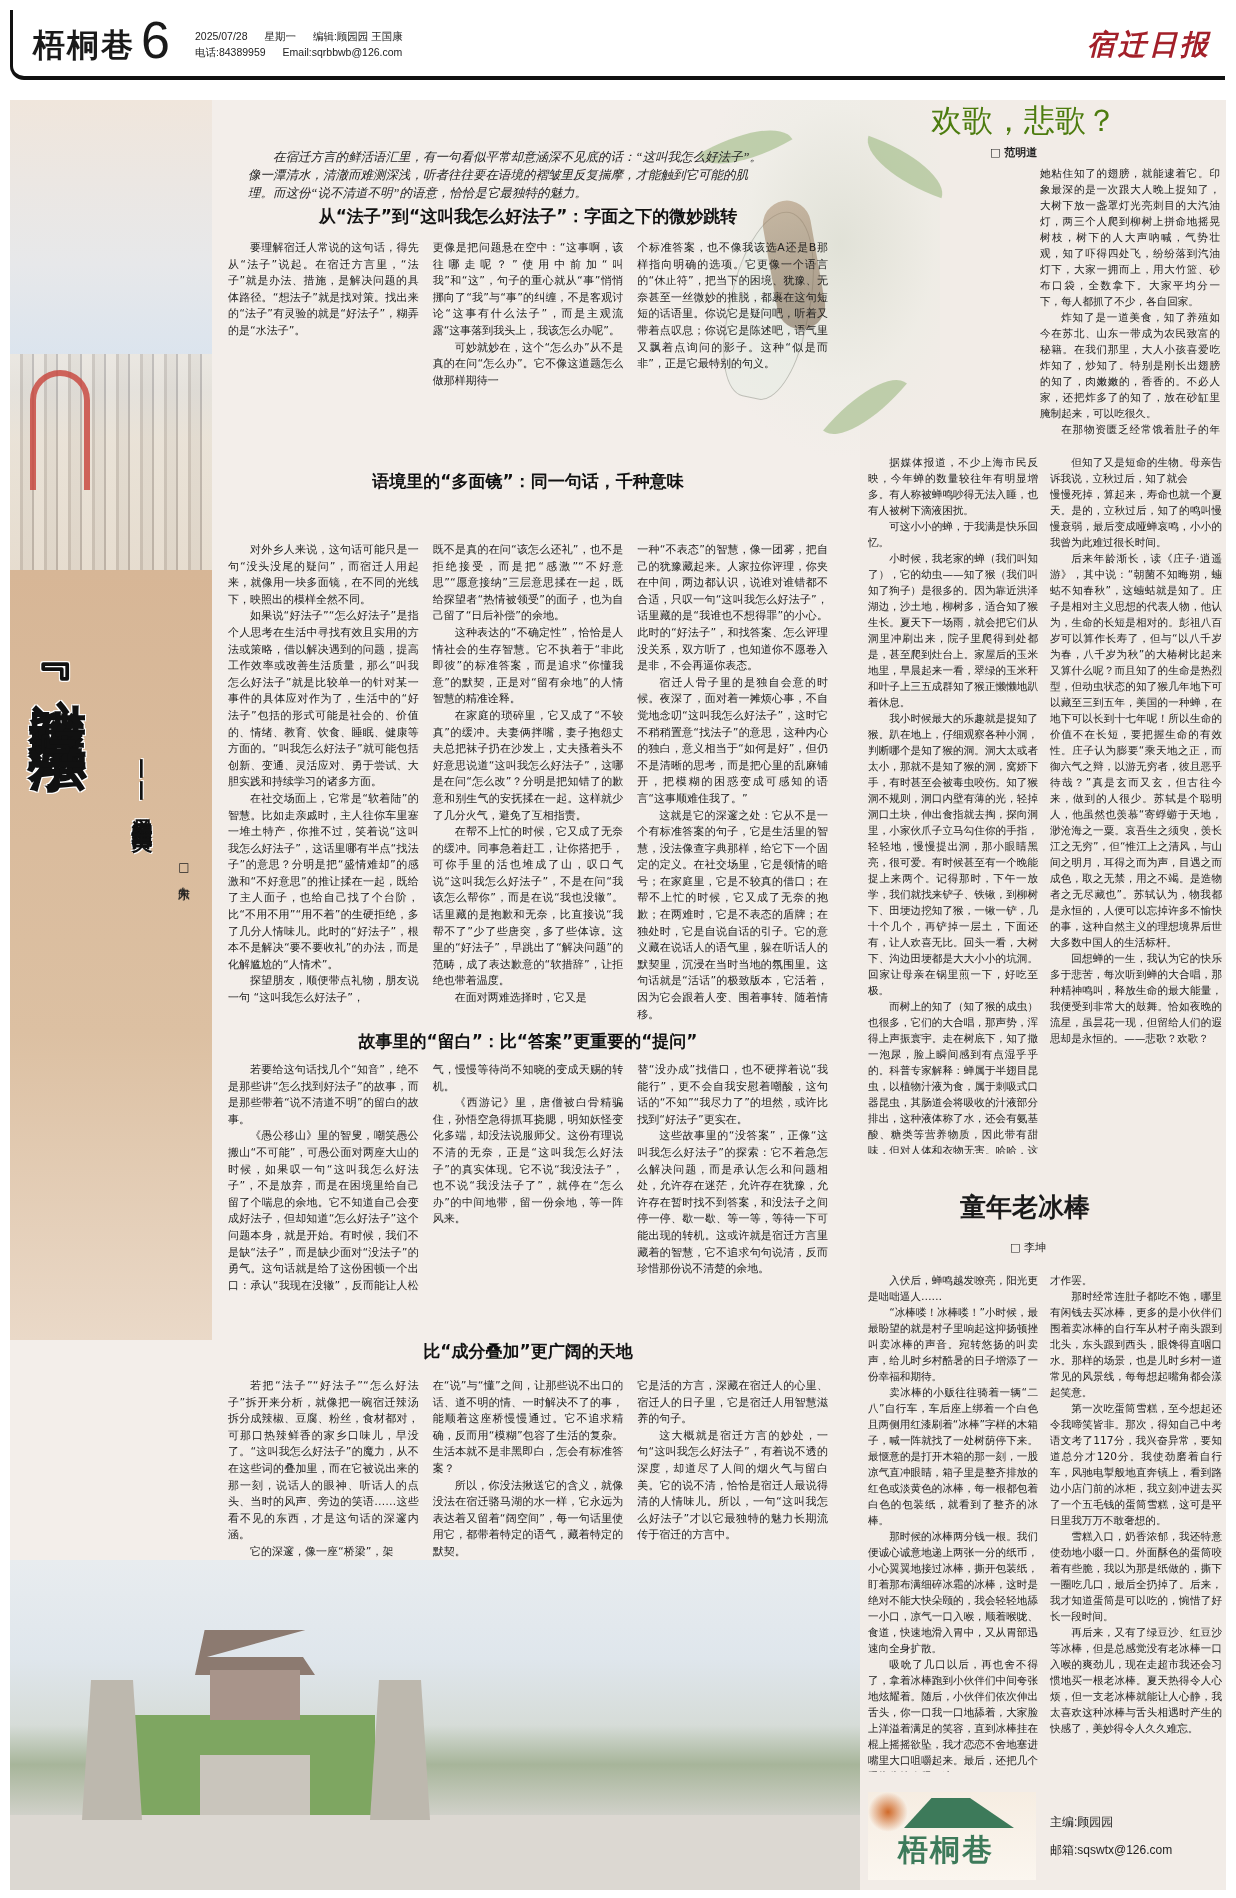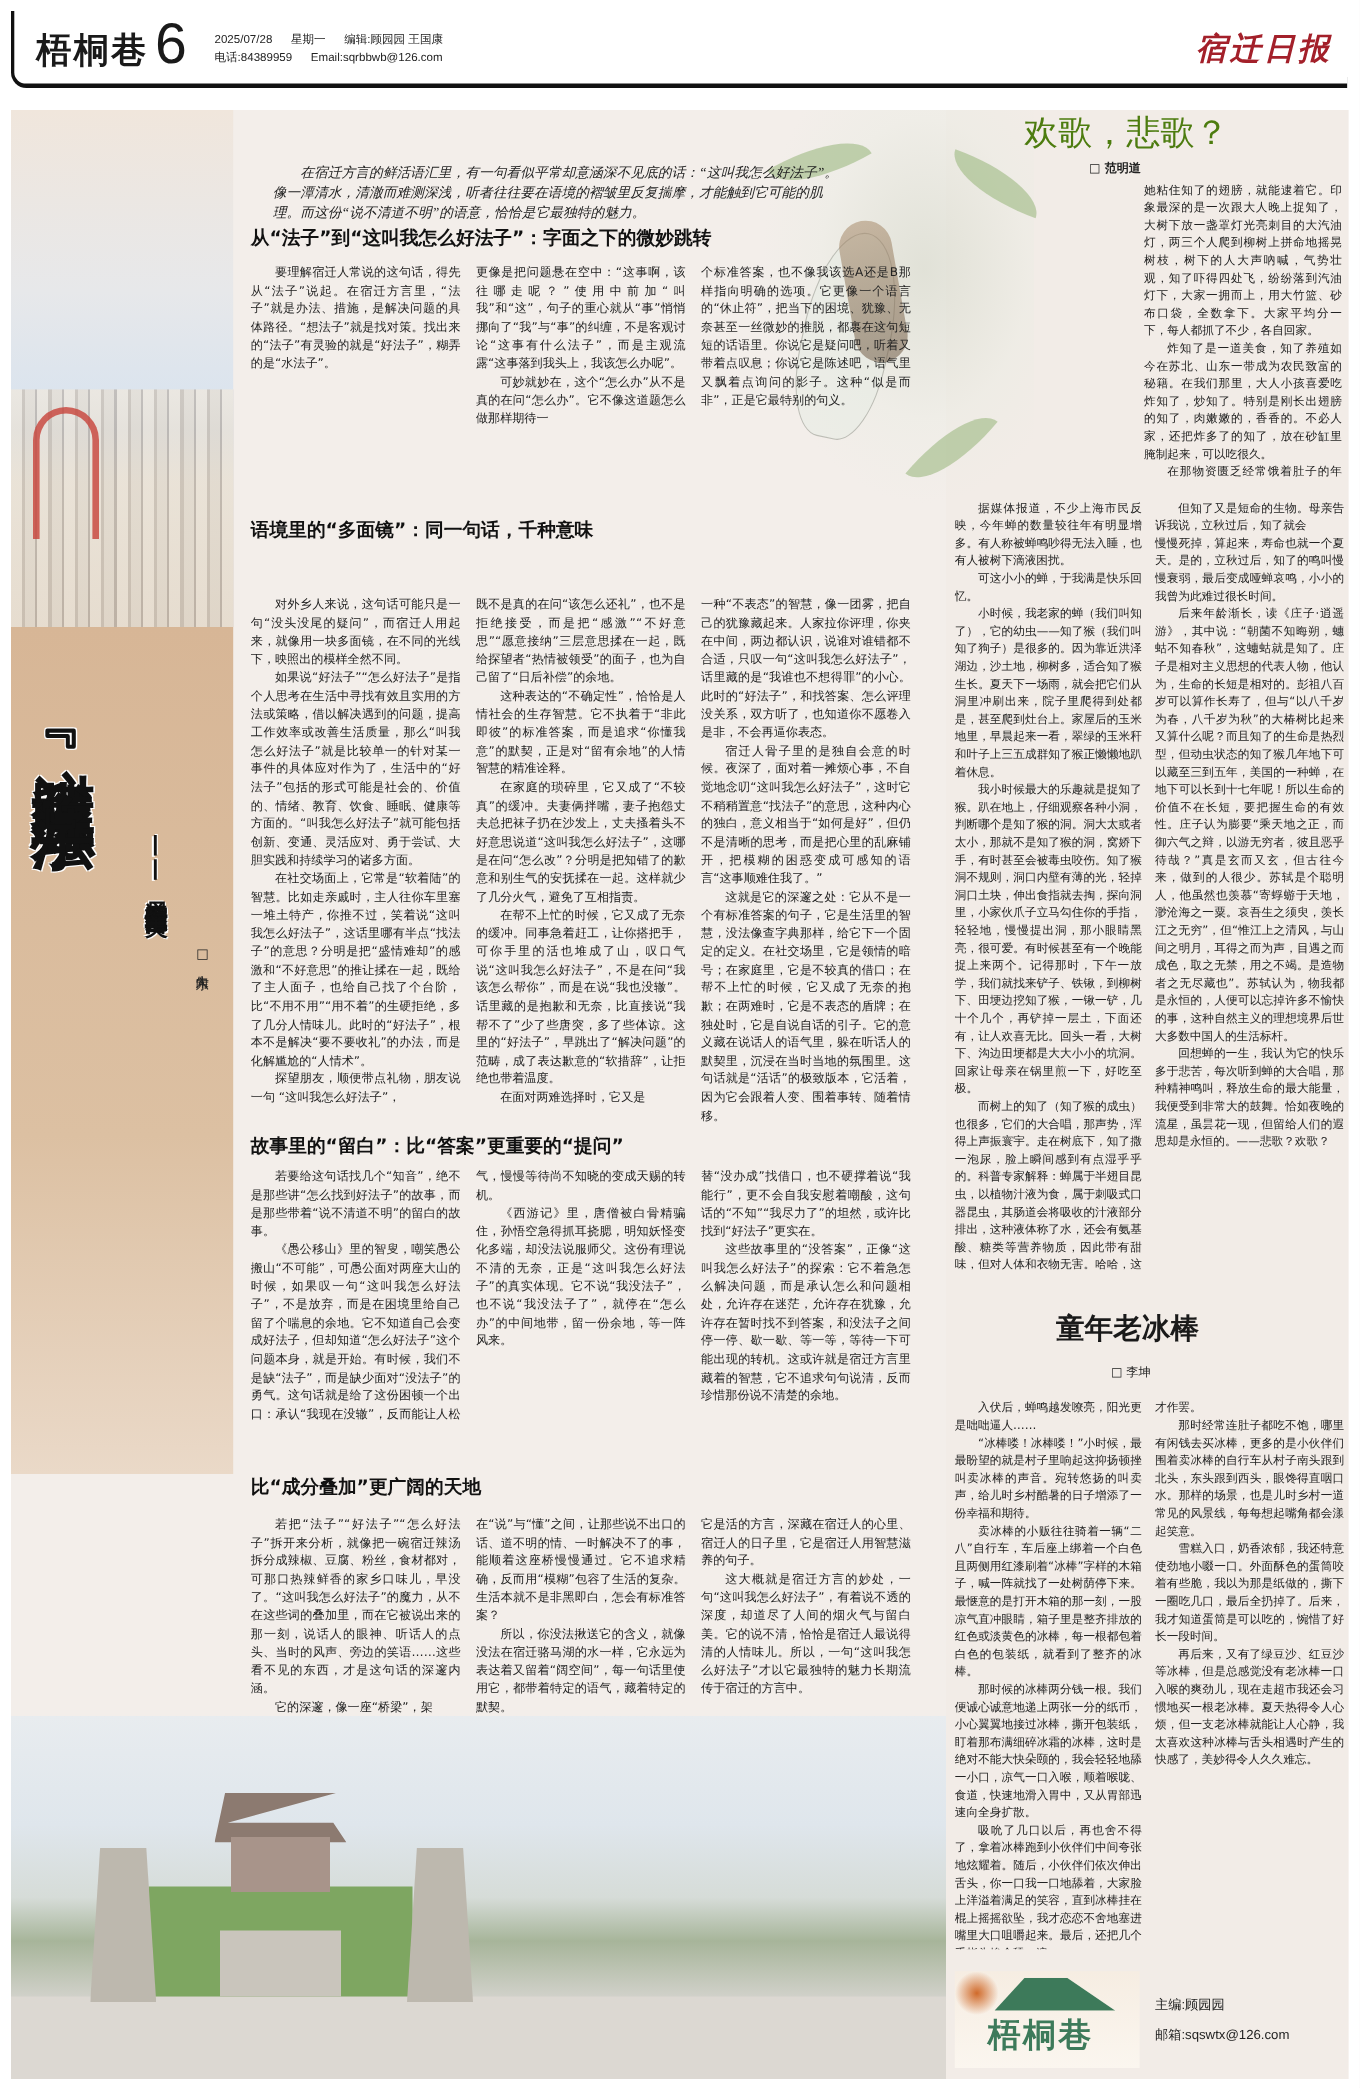--- a/index.html
+++ b/index.html
@@ -29,21 +29,21 @@
   .title-band { position: absolute; left: 10px; top: 570px; width: 202px; height: 770px;
     background: linear-gradient(180deg, #d7b696 0%, #dcc0a2 60%, #ead9c8 100%); }
   .main-title { position: absolute; left: 28px; top: 645px; width: 60px; writing-mode: vertical-rl; font-size: 58px; font-family: "DejaVu Serif", serif; font-weight: bold; color: #111; letter-spacing: 6px;
     text-shadow: 1px 1px 0 #fff, -1px -1px 0 #fff, 1px -1px 0 #fff, -1px 1px 0 #fff; line-height: 60px; }
   .sub-title { position: absolute; left: 128px; top: 758px; writing-mode: vertical-rl; font-size: 21px; font-weight: bold; color: #111; letter-spacing: 1px;
     text-shadow: 1px 1px 0 #fff, -1px -1px 0 #fff; }
   .byline-v { position: absolute; left: 175px; top: 860px; writing-mode: vertical-rl; font-size: 12px; color: #222; }
 
   .intro { position: absolute; left: 248px; top: 148px; width: 520px; font-family: Liberation Serif, serif; font-style: italic; font-size: 12.5px; line-height: 18px; color: #222; text-indent: 2em; }
 
-  .sec-head { position: absolute; left: 228px; width: 600px; font-size: 17px; font-weight: bold; color: #111; }
+  .sec-head { position: absolute; left: 228px; width: 600px; text-align: center; font-size: 17px; font-weight: bold; color: #111; }
   .cols { position: absolute; left: 228px; width: 600px; display: flex; gap: 14px; }
   .col { flex: 1; font-size: 11px; line-height: 16.6px; color: #222; text-align: justify; }
   .col p { text-indent: 2em; }
   .col p.cont { text-indent: 0; }
 
   .bottom-photo { position: absolute; left: 10px; top: 1560px; width: 850px; height: 330px;
     background: linear-gradient(180deg, #e8ecef 0%, #dfe6ec 30%, #d6dcd8 50%, #a7b59a 62%, #d8d6d2 80%, #cfccc8 100%); overflow: hidden; }
   .bp-hall { position: absolute; left: 185px; top: 70px; width: 120px; height: 90px; background: #8c7a70; clip-path: polygon(10% 30%, 90% 30%, 100% 50%, 0 50%, 8% 0, 92% 0); }
   .bp-hall-body { position: absolute; left: 200px; top: 110px; width: 90px; height: 50px; background: #a8948a; }
   .bp-wall { position: absolute; left: 125px; top: 155px; width: 240px; height: 100px; background: #7ea661; }
@@ -223,20 +223,21 @@
   <div class="r-col" style="width:170px;">
     <p>入伏后，蝉鸣越发嘹亮，阳光更是咄咄逼人……</p>
     <p>“冰棒喽！冰棒喽！”小时候，最最盼望的就是村子里响起这抑扬顿挫叫卖冰棒的声音。宛转悠扬的叫卖声，给儿时乡村酷暑的日子增添了一份幸福和期待。</p>
     <p>卖冰棒的小贩往往骑着一辆“二八”自行车，车后座上绑着一个白色且两侧用红漆刷着“冰棒”字样的木箱子，喊一阵就找了一处树荫停下来。最惬意的是打开木箱的那一刻，一股凉气直冲眼睛，箱子里是整齐排放的红色或淡黄色的冰棒，每一根都包着白色的包装纸，就看到了整齐的冰棒。</p>
     <p>那时候的冰棒两分钱一根。我们便诚心诚意地递上两张一分的纸币，小心翼翼地接过冰棒，撕开包装纸，盯着那布满细碎冰霜的冰棒，这时是绝对不能大快朵颐的，我会轻轻地舔一小口，凉气一口入喉，顺着喉咙、食道，快速地滑入胃中，又从胃部迅速向全身扩散。</p>
     <p>吸吮了几口以后，再也舍不得了，拿着冰棒跑到小伙伴们中间夸张地炫耀着。随后，小伙伴们依次伸出舌头，你一口我一口地舔着，大家脸上洋溢着满足的笑容，直到冰棒挂在棍上摇摇欲坠，我才恋恋不舍地塞进嘴里大口咀嚼起来。最后，还把几个手指头挨个舔一遍</p>
   </div>
   <div class="r-col" style="width:172px;">
     <p class="cont">才作罢。</p>
     <p>那时经常连肚子都吃不饱，哪里有闲钱去买冰棒，更多的是小伙伴们围着卖冰棒的自行车从村子南头跟到北头，东头跟到西头，眼馋得直咽口水。那样的场景，也是儿时乡村一道常见的风景线，每每想起嘴角都会漾起笑意。</p>
+    <p>第一次吃蛋筒雪糕，至今想起还令我啼笑皆非。那次，得知自己中考语文考了117分，我兴奋异常，要知道总分才120分。我使劲磨着自行车，风驰电掣般地直奔镇上，看到路边小店门前的冰柜，我立刻冲进去买了一个五毛钱的蛋筒雪糕，这可是平日里我万万不敢奢想的。</p>
     <p>雪糕入口，奶香浓郁，我还特意使劲地小啜一口。外面酥色的蛋筒咬着有些脆，我以为那是纸做的，撕下一圈吃几口，最后全扔掉了。后来，我才知道蛋筒是可以吃的，惋惜了好长一段时间。</p>
     <p>再后来，又有了绿豆沙、红豆沙等冰棒，但是总感觉没有老冰棒一口入喉的爽劲儿，现在走超市我还会习惯地买一根老冰棒。夏天热得令人心烦，但一支老冰棒就能让人心静，我太喜欢这种冰棒与舌头相遇时产生的快感了，美妙得令人久久难忘。</p>
   </div>
 </div>
 
 <div class="logo-box">
   <div class="logo-leaf"></div>
   <div class="logo-roof"></div>
   <div class="logo-text">梧桐巷</div>
 </div>

